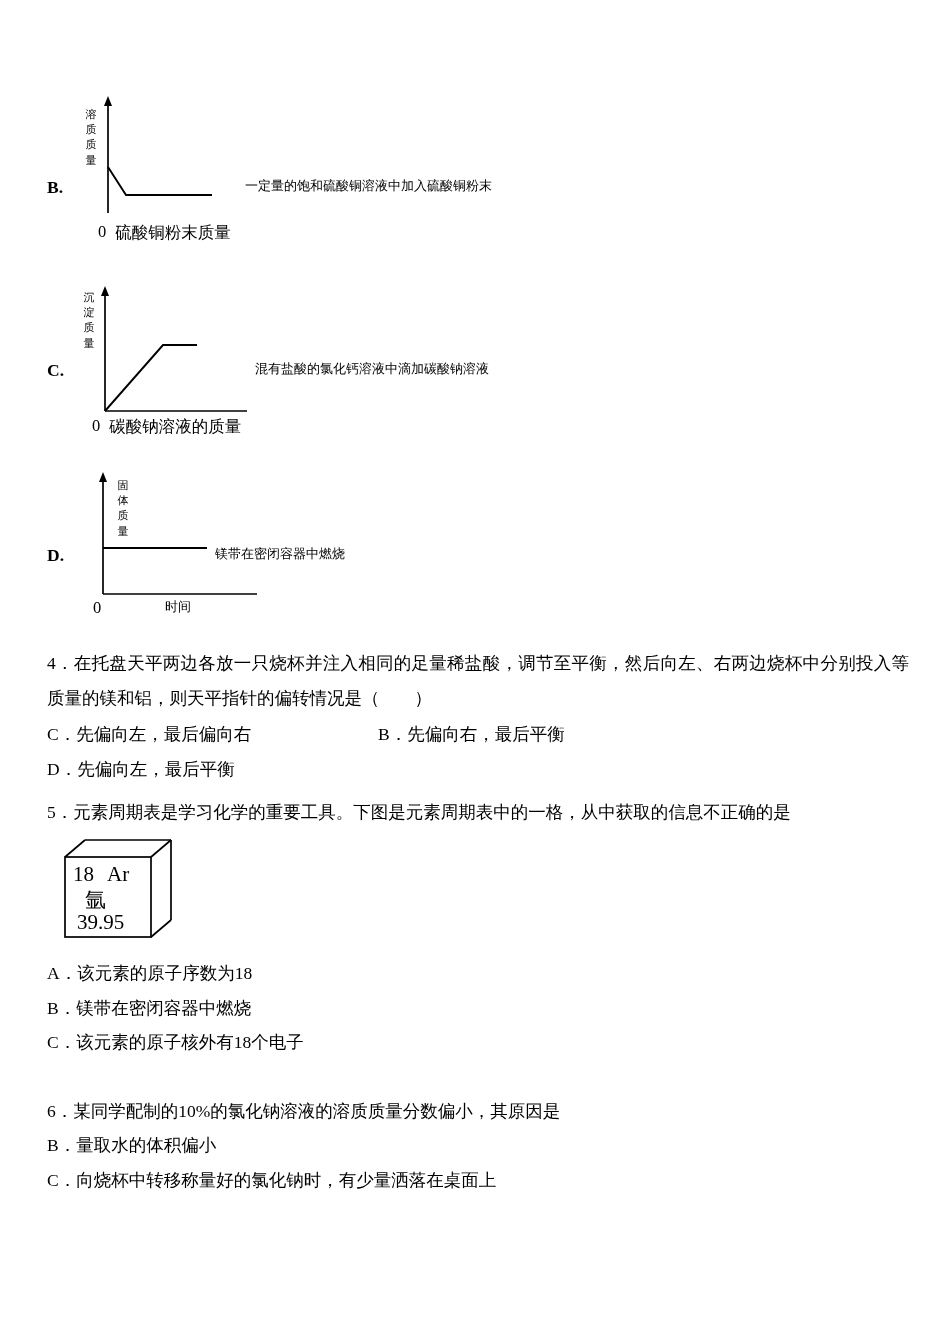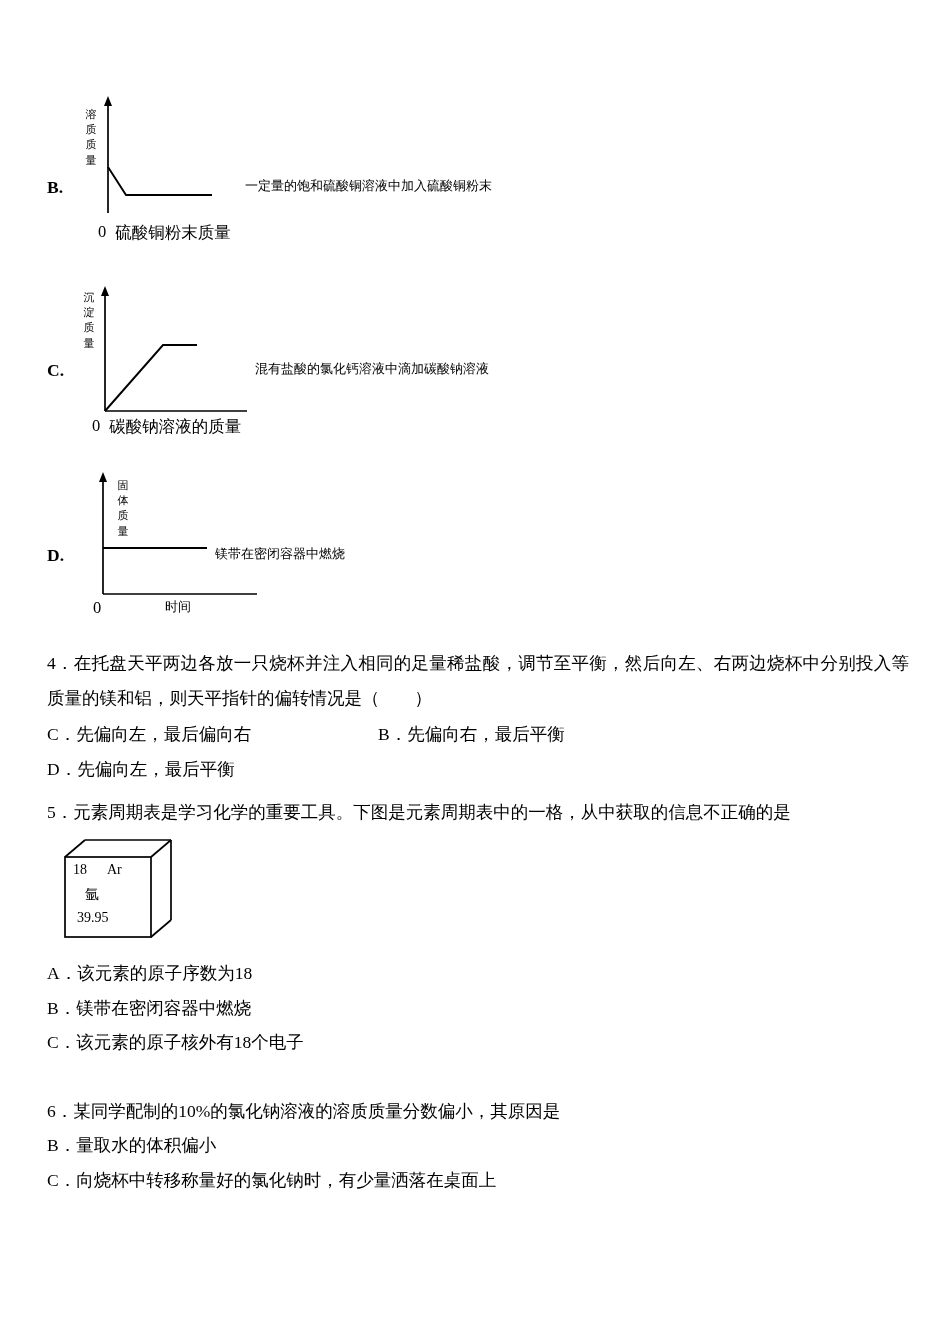--- a/index.html
+++ b/index.html
@@ -37,21 +37,21 @@
   .opts-grid {
     position:absolute;
     display:grid;
     grid-template-columns:331px auto;
     line-height:35px;
     white-space:nowrap;
   }
   .opts-list { position:absolute; line-height:34.6px; white-space:nowrap; }
   .elem-box { position:absolute; }
   .elem-box svg { position:absolute; left:0; top:0; }
-  .elem-box span { position:absolute; font-size:14px; white-space:nowrap; }
+  .elem-box span { position:absolute; font-size:21px; white-space:nowrap; }
 </style>
 </head>
 <body>
 
 <div class="page">
 
   <section class="graph-block" style="left:40px; top:95px; width:600px; height:160px;">
     <span class="opt-letter" style="left:7px; top:82px;">B.</span>
     <div class="vlabel" style="left:44px; top:12px;">溶质质量</div>
     <svg class="graph-svg" style="left:60px; top:0;" width="150" height="122" viewBox="0 0 150 122">

